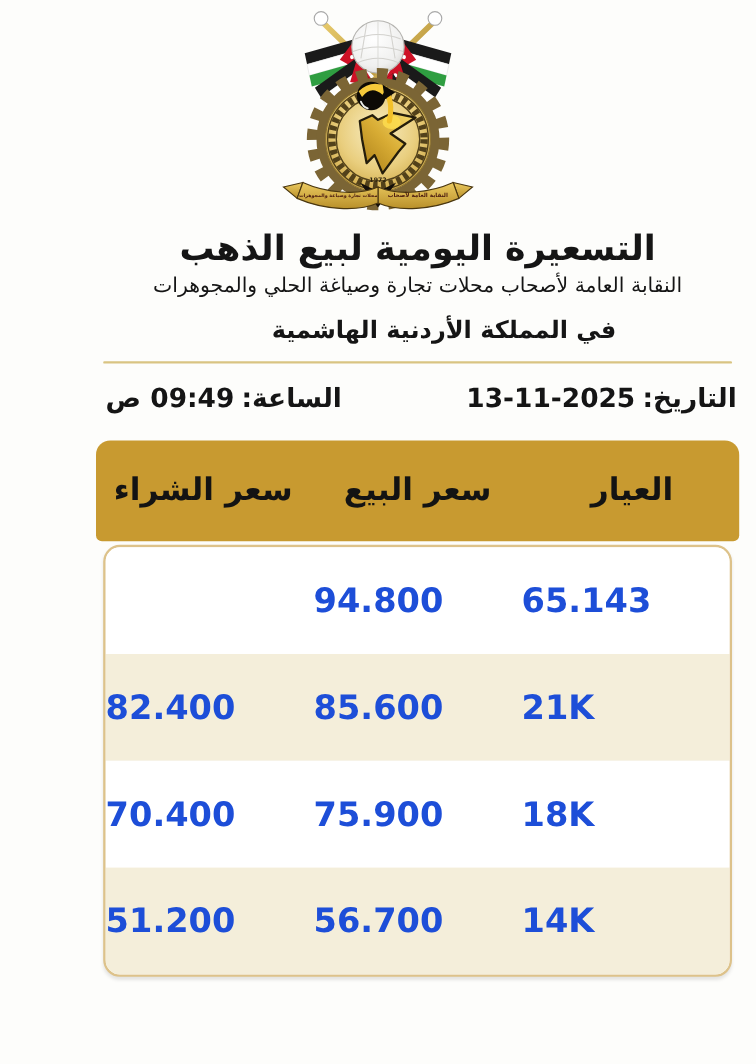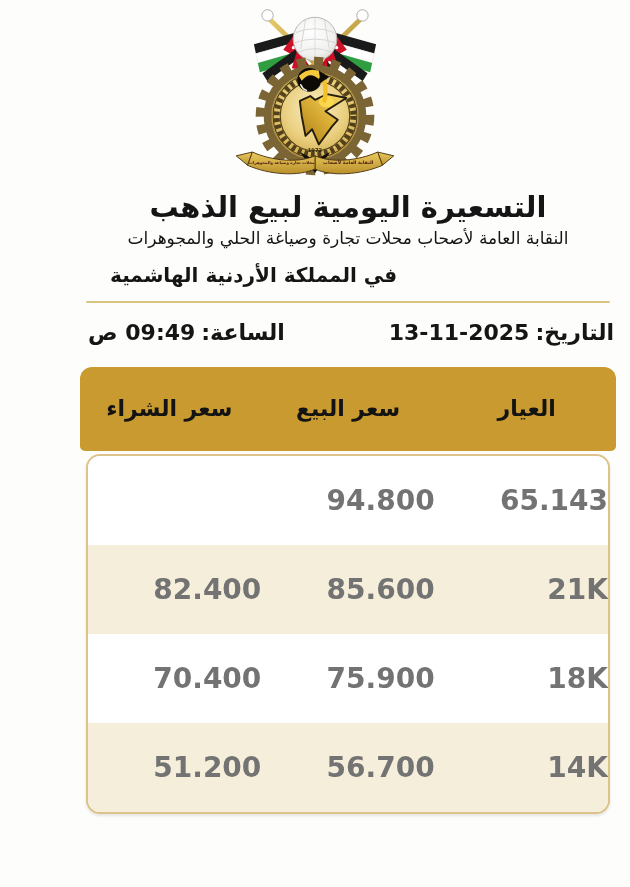--- a/index.html
+++ b/index.html
@@ -27,21 +27,21 @@
   }
   .subtitle{
     text-align:center;
     font-size:17px;
     margin-top:14px;
     line-height:1.45;
     white-space:nowrap;
   }
   .subtitle.tight{margin-top:2px;}
   .subtitle-bold{
-    text-align:left;
+    text-align:center;
     font-size:20px;
     font-weight:bold;
     margin-top:12px;
     margin-left:44px;
   }
   .divider{
     height:2px;
     background:#d9c482;
     margin:14px 20px 0 20px;
     border-radius:2px;
@@ -60,45 +60,45 @@
     margin:22px 14px 0 14px;
     height:84px;
     background:#c89a30;
     border-radius:12px 12px 5px 5px;
     display:grid;
     grid-template-columns:1fr 1fr 1fr;
     align-items:center;
   }
   .th{
     text-align:center;
-    font-size:22px;
+    font-size:26px;
     font-weight:bold;
     color:#131313;
   }
   .tbody{
     margin:3px 20px 0 20px;
     border:2px solid #ddc28a;
     border-radius:14px;
     overflow:hidden;
     background:#ffffff;
     box-shadow:0 2px 3px rgba(0,0,0,0.10);
   }
   .tr{
     height:89px;
     display:grid;
     grid-template-columns:1fr 1fr 1fr;
     align-items:center;
     background:#ffffff;
   }
   .tr.alt{background:#f4eeda;}
   .td{
-    text-align:right;
+    text-align:left;
     font-size:28px;
     font-weight:bold;
-    color:#737373;
+    color:#1d4ed8;
     direction:ltr;
   }
 </style>
 </head>
 <body>
 
 <div class="page">
 
   <div class="logo-wrap">
     <svg width="190" height="186" viewBox="0 0 200 196">

